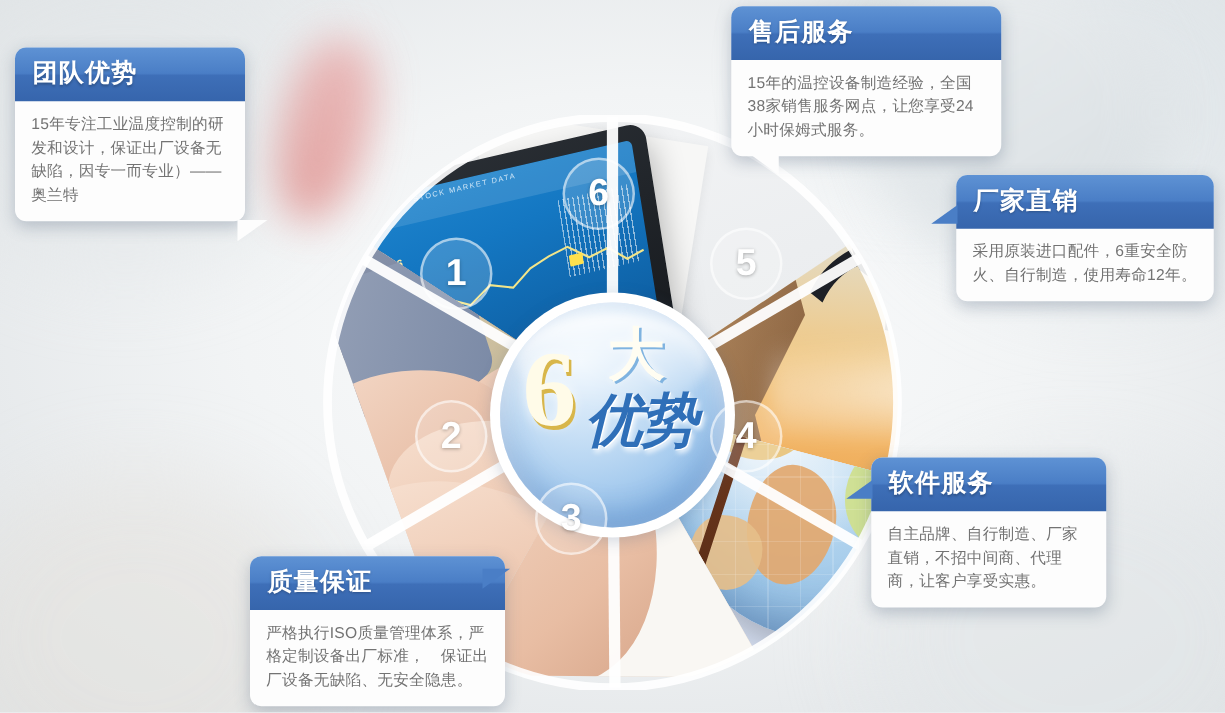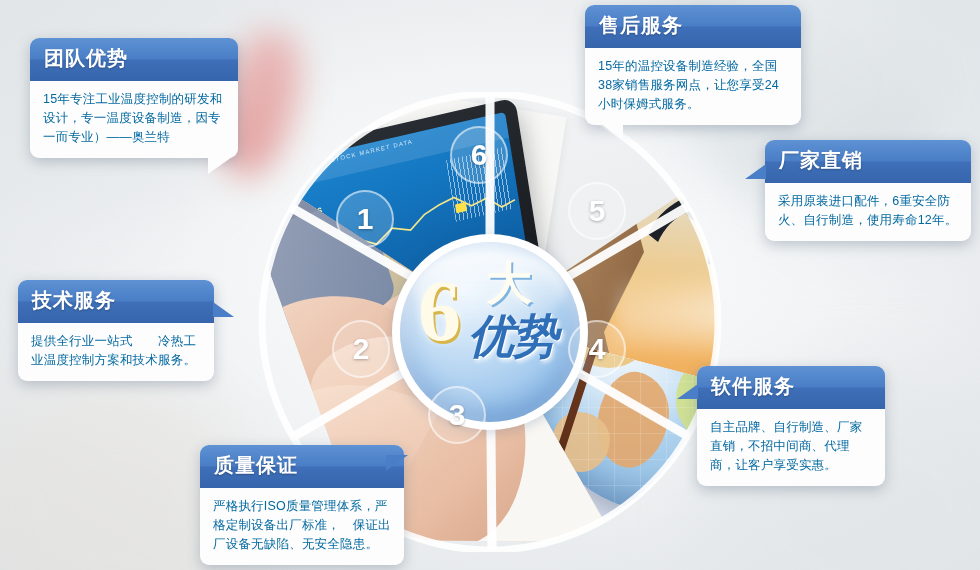--- a/index.html
+++ b/index.html
@@ -208,21 +208,21 @@
     overflow:visible;
   }
   .coHead{
     border-radius:9px 9px 0 0;
     background:linear-gradient(180deg,#5e92d4 0%,#4a7ec6 48%,#3e6fb8 52%,#3665ac 100%);
     color:#ffffff;font-size:20px;font-weight:bold;
     padding:7px 14px 9px 14px;letter-spacing:1px;
     text-shadow:0 1px 2px rgba(0,0,0,.25);
   }
   .coBody{
-    padding:9px 13px 11px 13px;color:#0369a1;font-size:12.5px;line-height:19px;
+    padding:9px 13px 11px 13px;color:#737373;font-size:12.5px;line-height:19px;
     letter-spacing:.2px;
   }
   .tail{position:absolute;width:0;height:0;}
 </style>
 </head>
 <body>
 
 <div id="stage">
 
   <div class="bgblob bg1"></div>
@@ -359,23 +359,23 @@
     </div>
 
     <div class="num" style="left:140px;top:98px;">1</div>
     <div class="num" style="left:136px;top:228px;">2</div>
     <div class="num" style="left:232px;top:294px;">3</div>
     <div class="num" style="left:372px;top:228px;">4</div>
     <div class="num" style="left:372px;top:90px;">5</div>
     <div class="num" style="left:254px;top:34px;">6</div>
   </div>
 
-  <div class="callout" style="left:30px;top:38px;width:208px;">
+  <div class="callout" style="left:12px;top:38px;width:184px;">
     <div class="coHead">团队优势</div>
-    <div class="coBody">15年专注工业温度控制的研发和设计，专一温度设备制造，因专一而专业）——奥兰特</div>
+    <div class="coBody">15年专注工业温度控制的研发和设计，保证出厂设备无缺陷，因专一而专业）——奥兰特</div>
     <div class="tail" style="left:178px;bottom:-16px;border-left:24px solid #fdfdfd;border-bottom:17px solid transparent;"></div>
   </div>
 
   <div class="callout" style="left:585px;top:5px;width:216px;">
     <div class="coHead">售后服务</div>
     <div class="coBody">15年的温控设备制造经验，全国38家销售服务网点，让您享受24小时保姆式服务。</div>
     <div class="tail" style="left:16px;bottom:-15px;border-right:22px solid #fdfdfd;border-bottom:16px solid transparent;"></div>
   </div>
 
   <div class="callout" style="left:765px;top:140px;width:206px;">
@@ -389,19 +389,14 @@
     <div class="coBody">自主品牌、自行制造、厂家直销，不招中间商、代理商，让客户享受实惠。</div>
     <div class="tail" style="left:-20px;top:18px;border-right:21px solid #4a7ec6;border-top:15px solid transparent;"></div>
   </div>
 
   <div class="callout" style="left:200px;top:445px;width:204px;">
     <div class="coHead">质量保证</div>
     <div class="coBody">严格执行ISO质量管理体系，严格定制设备出厂标准，　保证出厂设备无缺陷、无安全隐患。</div>
     <div class="tail" style="left:186px;top:10px;border-left:22px solid #4a7ec6;border-bottom:16px solid transparent;"></div>
   </div>
 
-  <div class="callout" style="left:18px;top:280px;width:196px;">
-    <div class="coHead">技术服务</div>
-    <div class="coBody">提供全行业一站式　　冷热工业温度控制方案和技术服务。</div>
-    <div class="tail" style="right:-20px;top:22px;border-left:21px solid #4a7ec6;border-top:15px solid transparent;"></div>
-  </div>
 
 </div>
 
 </body></html>

